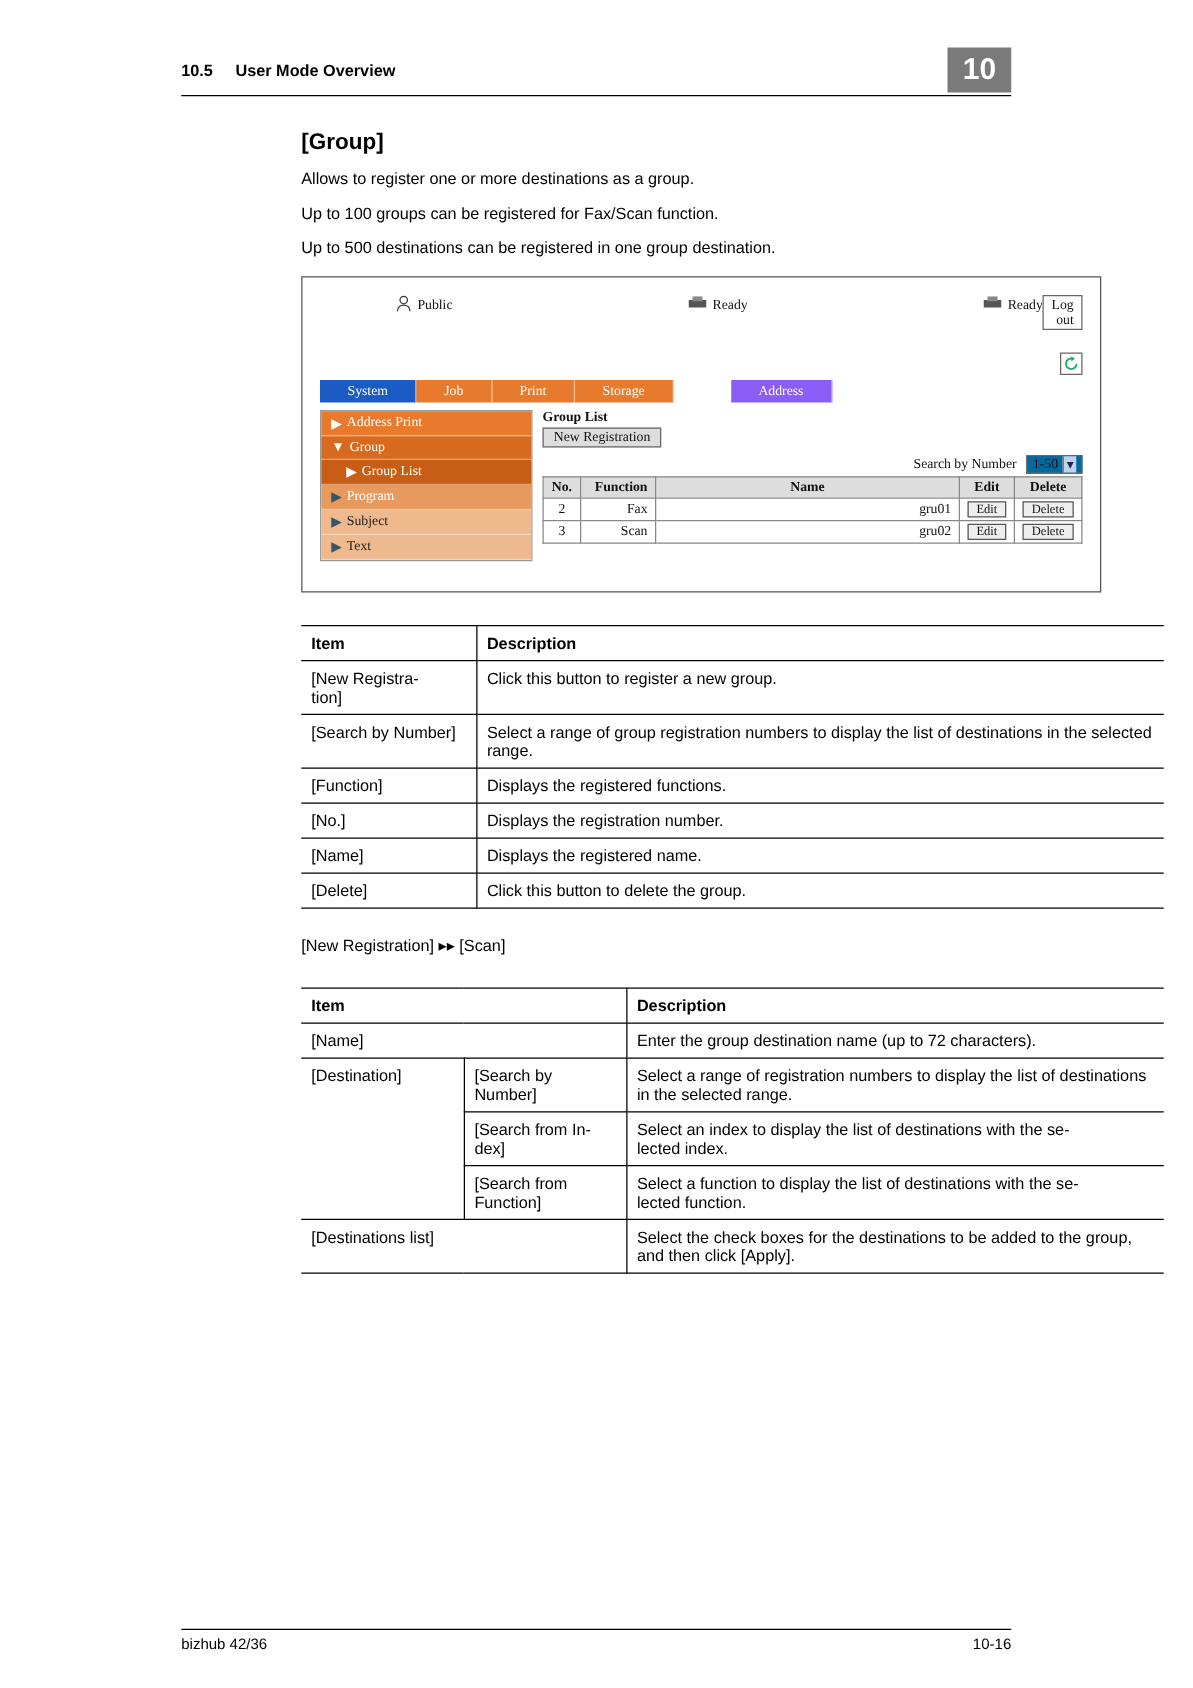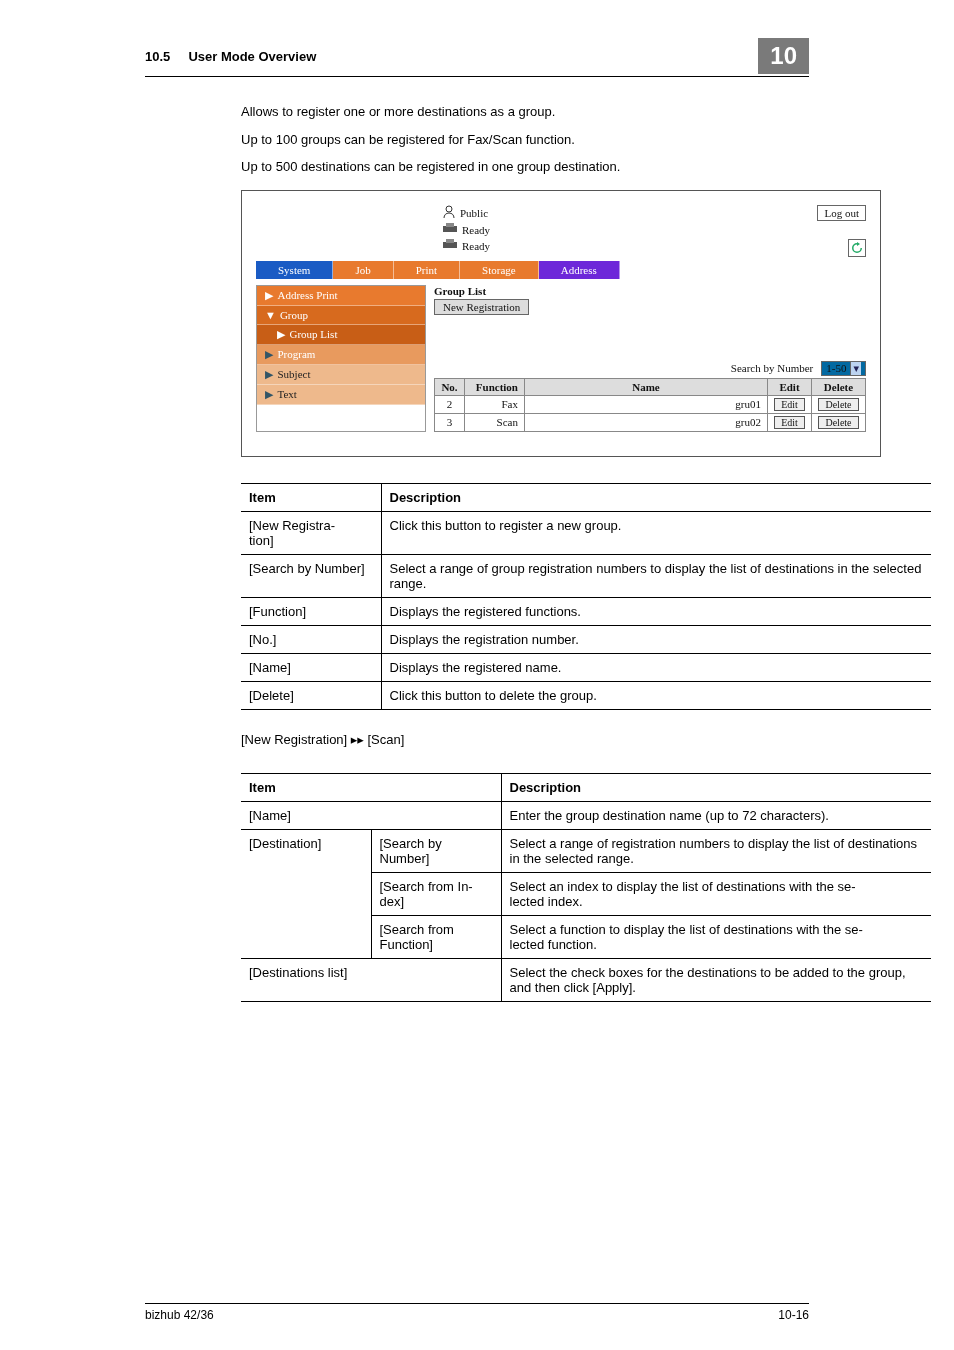--- a/index.html
+++ b/index.html
@@ -59,21 +59,21 @@
     color: #111;
   }
   .shot-top {
     display: flex;
     justify-content: flex-end;
     align-items: flex-start;
   }
   .shot-top-left {
     flex: 1;
     display: flex;
-    flex-direction: column;
+    flex-direction: row;
     gap: 2px;
   }
   .status-line { display: flex; align-items: center; gap: 4px; margin-left: 186px; }
   .logout-btn {
     border: 1px solid #666;
     padding: 1px 6px;
     font-size: 11px;
     background: #fff;
   }
   .refresh-icon {
@@ -90,21 +90,21 @@
   .tab {
     flex: 0 0 auto;
     padding: 3px 22px;
     font-size: 11px;
     color: #fff;
     text-align: center;
     border-right: 1px solid rgba(255,255,255,0.5);
   }
   .tab-blue   { background: #1a5bc4; }
   .tab-orange { background: #e87a2e; }
-  .tab-active { background: #6d28d9; }
+  .tab-active { background: #8b5cf6; margin-left: 46px; }
   .shot-body {
     display: flex;
     margin-top: 6px;
     gap: 8px;
   }
   .sidebar {
     width: 170px;
     border: 1px solid #999;
   }
   .side-item {
@@ -122,21 +122,21 @@
   .side-orange4 { background: #e89a5e; }
   .side-orange5 { background: #eeb98c; color:#222; }
   .main-pane { flex: 1; }
   .pane-title { font-weight: bold; font-size: 11px; margin-bottom: 2px; }
   .newreg-btn {
     border: 1px solid #666; background: #ddd; font-size: 11px;
     padding: 1px 8px; display: inline-block; margin-bottom: 6px;
   }
   .search-row {
     display: flex; justify-content: flex-end; align-items: center; gap: 8px;
-    font-size: 11px; margin-bottom: 2px; margin-top: 40px;
+    font-size: 11px; margin-bottom: 2px;
   }
   .select-box {
     border: 1px solid #666; padding: 0 4px; display: inline-flex; align-items: center;
     background: #0369a1; font-size: 11px;
   }
   .select-arrow {
     background: #bcd3f0; color: #225; margin-left: 4px; padding: 0 2px;
     border-left: 1px solid #666;
   }
   table.inner {
@@ -195,20 +195,21 @@
     <div class="header-left">
       <span>10.5</span>
       &nbsp;&nbsp;&nbsp;
       <span>User Mode Overview</span>
     </div>
     <div class="header-num-box">10</div>
   </div>
 
   <div class="content">
 
+    <h2 class="section-title">[Group]</h2>
     <div class="para">Allows to register one or more destinations as a group.</div>
     <div class="para">Up to 100 groups can be registered for Fax/Scan function.</div>
     <div class="para">Up to 500 destinations can be registered in one group destination.</div>
 
     <div class="shot">
 
       <div class="shot-top">
         <div class="shot-top-left">
           <div class="status-line">
             <span>

